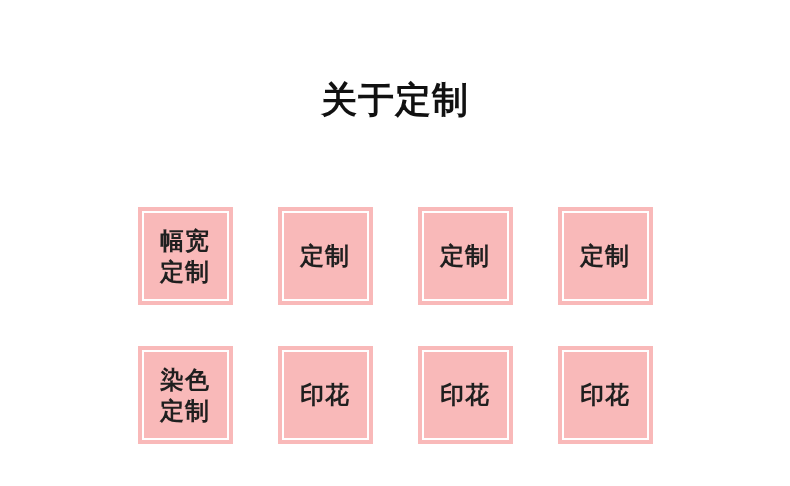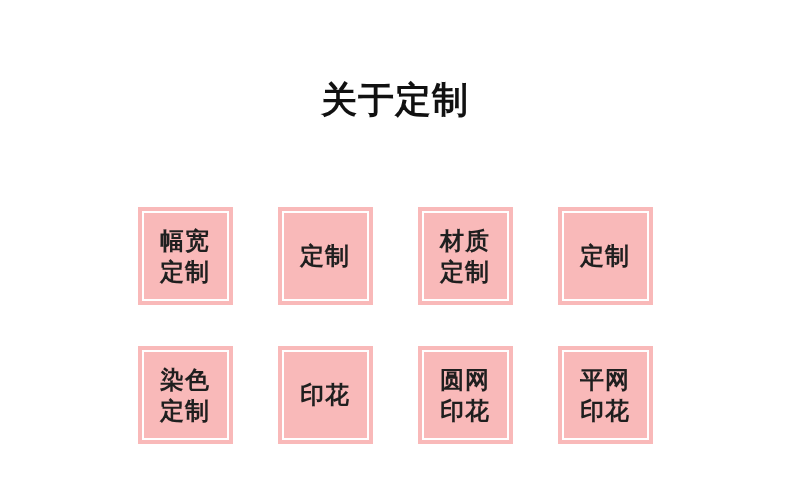--- a/index.html
+++ b/index.html
@@ -75,21 +75,20 @@
         <span class="tile-line">定制</span>
       </div>
     </div>
     <div class="tile">
       <div class="tile-inner">
         <span class="tile-line">定制</span>
       </div>
     </div>
     <div class="tile">
       <div class="tile-inner">
-        <span class="tile-line">材质</span>
         <span class="tile-line">定制</span>
       </div>
     </div>
     <div class="tile">
       <div class="tile-inner">
         <span class="tile-line">定制</span>
       </div>
     </div>
   </div>
 
@@ -100,24 +99,22 @@
         <span class="tile-line">定制</span>
       </div>
     </div>
     <div class="tile">
       <div class="tile-inner">
         <span class="tile-line">印花</span>
       </div>
     </div>
     <div class="tile">
       <div class="tile-inner">
-        <span class="tile-line">圆网</span>
         <span class="tile-line">印花</span>
       </div>
     </div>
     <div class="tile">
       <div class="tile-inner">
-        <span class="tile-line">平网</span>
         <span class="tile-line">印花</span>
       </div>
     </div>
   </div>
 </div>
 
 </body></html>

